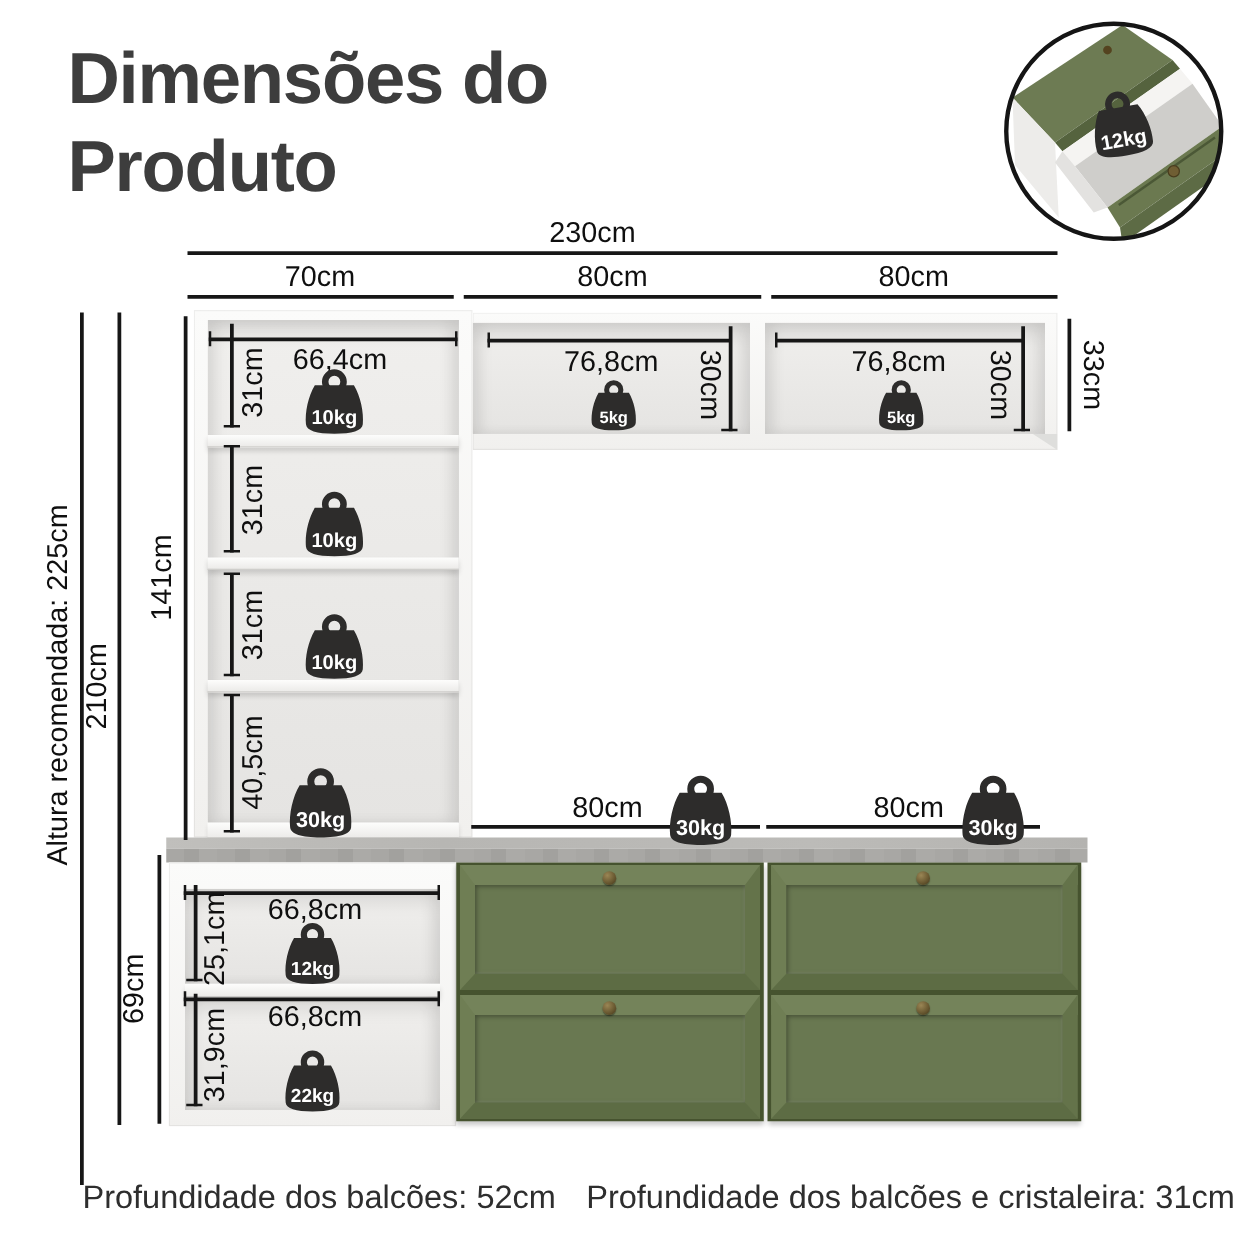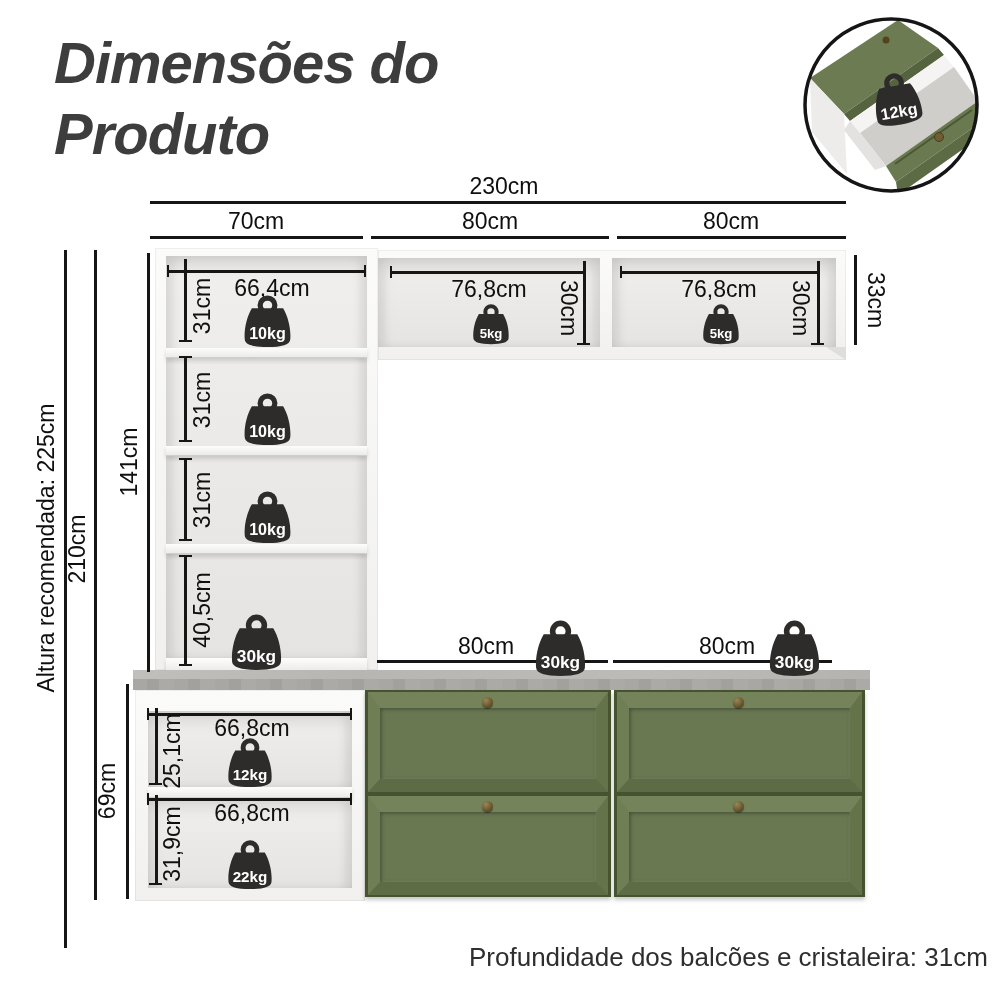--- a/index.html
+++ b/index.html
@@ -124,21 +124,21 @@
   <div class="tickv" style="left:147px;top:708px;"></div>
   <div class="tickv" style="left:350px;top:708px;"></div>
   <div class="vline" style="left:155px;top:708px;height:77px;width:2.5px;"></div>
   <div class="tickh" style="left:149px;top:783px;"></div>
   <div class="hline" style="left:147px;top:798px;width:205px;height:2.5px;"></div>
   <div class="tickv" style="left:147px;top:793px;"></div>
   <div class="tickv" style="left:350px;top:793px;"></div>
   <div class="vline" style="left:155px;top:795px;height:90px;width:2.5px;"></div>
   <div class="tickh" style="left:149px;top:883px;"></div>
 
-  <span class="dim" style="left:504px;top:186px;">230cm</span>
+  <span class="dim" style="left:474px;top:186px;">230cm</span>
   <span class="dim" style="left:256px;top:221px;">70cm</span>
   <span class="dim" style="left:490px;top:221px;">80cm</span>
   <span class="dim" style="left:731px;top:221px;">80cm</span>
 
   <span class="dim rot-ccw" style="left:46px;top:548px;">Altura recomendada: 225cm</span>
   <span class="dim rot-ccw" style="left:77px;top:549px;">210cm</span>
   <span class="dim rot-ccw" style="left:129px;top:462px;">141cm</span>
   <span class="dim rot-ccw" style="left:107px;top:791px;">69cm</span>
   <span class="dim rot-cw" style="left:875px;top:300px;">33cm</span>
 
@@ -233,16 +233,17 @@
       <circle cx="139" cy="123" r="4.5" fill="#6f5e33" stroke="#4a3d1e" stroke-width="1"></circle>
       <g transform="translate(64,63) rotate(-10) scale(0.95)">
         <path fill="#2d2c2b" fill-rule="evenodd" d="M30 1.5 a10.5 10.5 0 1 0 0 21 a10.5 10.5 0 1 0 0 -21 Z m0 5.5 a5 5 0 1 1 0 10 a5 5 0 1 1 0 -10 Z"></path>
         <path fill="#2d2c2b" d="M13.5 15 h33 c5.5 9 8.5 23 7.5 33 c-.5 5.5 -9 8 -24 8 s-23.5 -2.5 -24 -8 c-1 -10 2 -24 7.5 -33 Z"></path>
         <text x="30" y="48" font-size="17">12kg</text>
       </g>
     </g>
     <circle cx="91" cy="91" r="86" fill="none" stroke="#151515" stroke-width="3.5"></circle>
   </svg>
 
-  <h1 class="title" style="margin:0;font-style:italic;">Dimensões do Produto</h1>
+  <h1 class="title" style="margin:0;">Dimensões do Produto</h1>
+  <span class="foot" style="left:66px;top:942px;">Profundidade dos balcões: 52cm</span>
   <span class="foot" style="left:469px;top:942px;">Profundidade dos balcões e cristaleira: 31cm</span>
 
 </div>
 
 </body></html>

